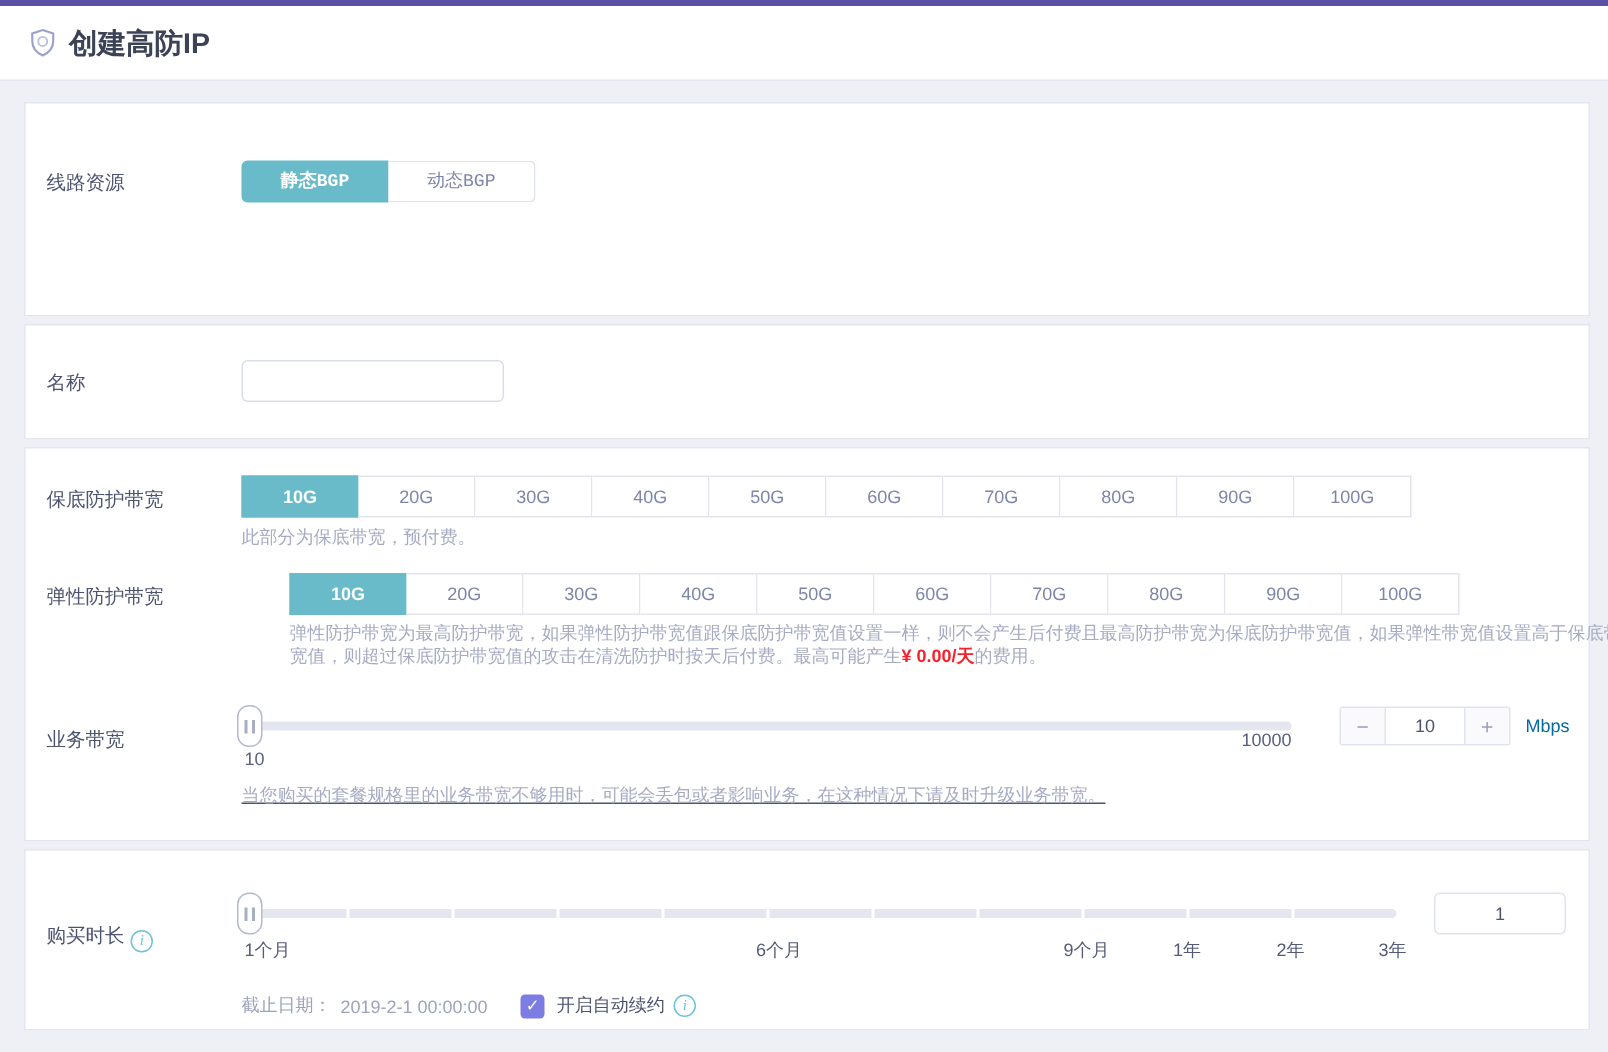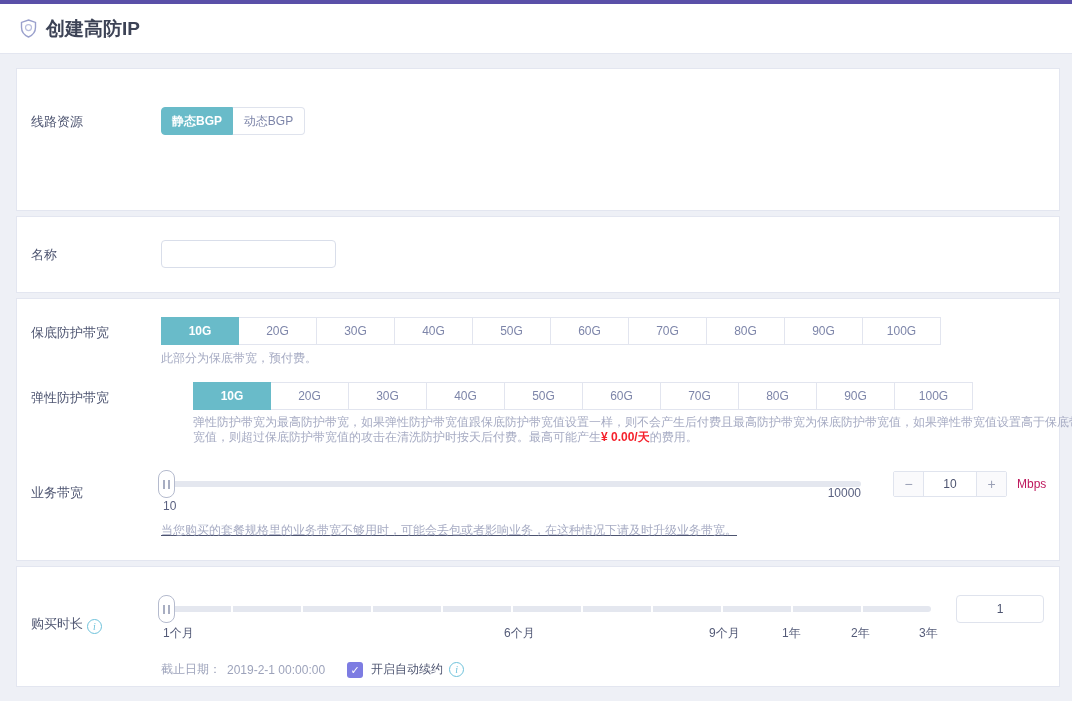--- a/index.html
+++ b/index.html
@@ -41,23 +41,23 @@
   .btn-group.region .opt {
     width:70px; height:28px; line-height:26px; text-align:center;
     font-size:12px; color:#3f3f3f; background:#fff;
     border:1px solid #4d4d4d; border-left:none; cursor:pointer;
   }
   .btn-group.region .opt:first-child { border-left:1px solid #4d4d4d; }
   .btn-group.region .opt.selected { background:#69bbc9; color:#fff; border-color:#69bbc9; }
 
   
   .btn-group.line .opt {
-    width:72px; height:28px; line-height:26px; text-align:center;
+    width:98px; height:28px; line-height:26px; text-align:center;
     font-size:12px; color:#7d85a9; background:#fff;
-    border:1px solid #dfe3ed; border-left:none; cursor:pointer;
+    border:1px solid #dfe3ed; border-left:none; cursor:pointer;font-family:Liberation Mono, monospace;
   }
   .btn-group.line .opt:first-child { border-left:1px solid #dfe3ed; border-radius:4px 0 0 4px; }
   .btn-group.line .opt:last-child { border-radius:0 4px 4px 0; }
   .btn-group.line .opt.selected { background:#69bbc9; color:#fff; font-weight:bold; border-color:#69bbc9; }
 
   
   .btn-group.bw .opt {
     width:78px; height:28px; line-height:26px; text-align:center;
     font-size:12px; color:#7d85a9; background:#fff;
     border:1px solid #e2e5ef; border-left:none; cursor:pointer;
@@ -98,21 +98,21 @@
   }
   .stepper .st-btn {
     width:30px; text-align:center; line-height:24px; font-size:14px;
     color:#9aa0b6; background:#fafafc; cursor:pointer;
   }
   .stepper .st-btn.minus { border-right:1px solid #e0e4ee; }
   .stepper .st-btn.plus  { border-left:1px solid #e0e4ee; }
   .stepper .st-value {
     width:52px; border:none; text-align:center; font-size:12px; color:#4d5470; outline:none;
   }
-  .unit { font-size:12px; color:#be185d; margin-left:10px; padding-top:7px; }
+  .unit { font-size:12px; color:#0369a1; margin-left:10px; padding-top:7px; }
 
   .duration-input {
     width:88px; height:28px; margin-left:25px; border:1px solid #dfe3ed; border-radius:4px;
     text-align:center; font-size:12px; color:#4d5470; outline:none; background:#fff;
   }
   .deadline-row {
     margin-left:144px; margin-top:27px; display:flex; align-items:center;
     font-size:12px;
   }
   .deadline-label, .deadline-value { color:#9da3bb; }

